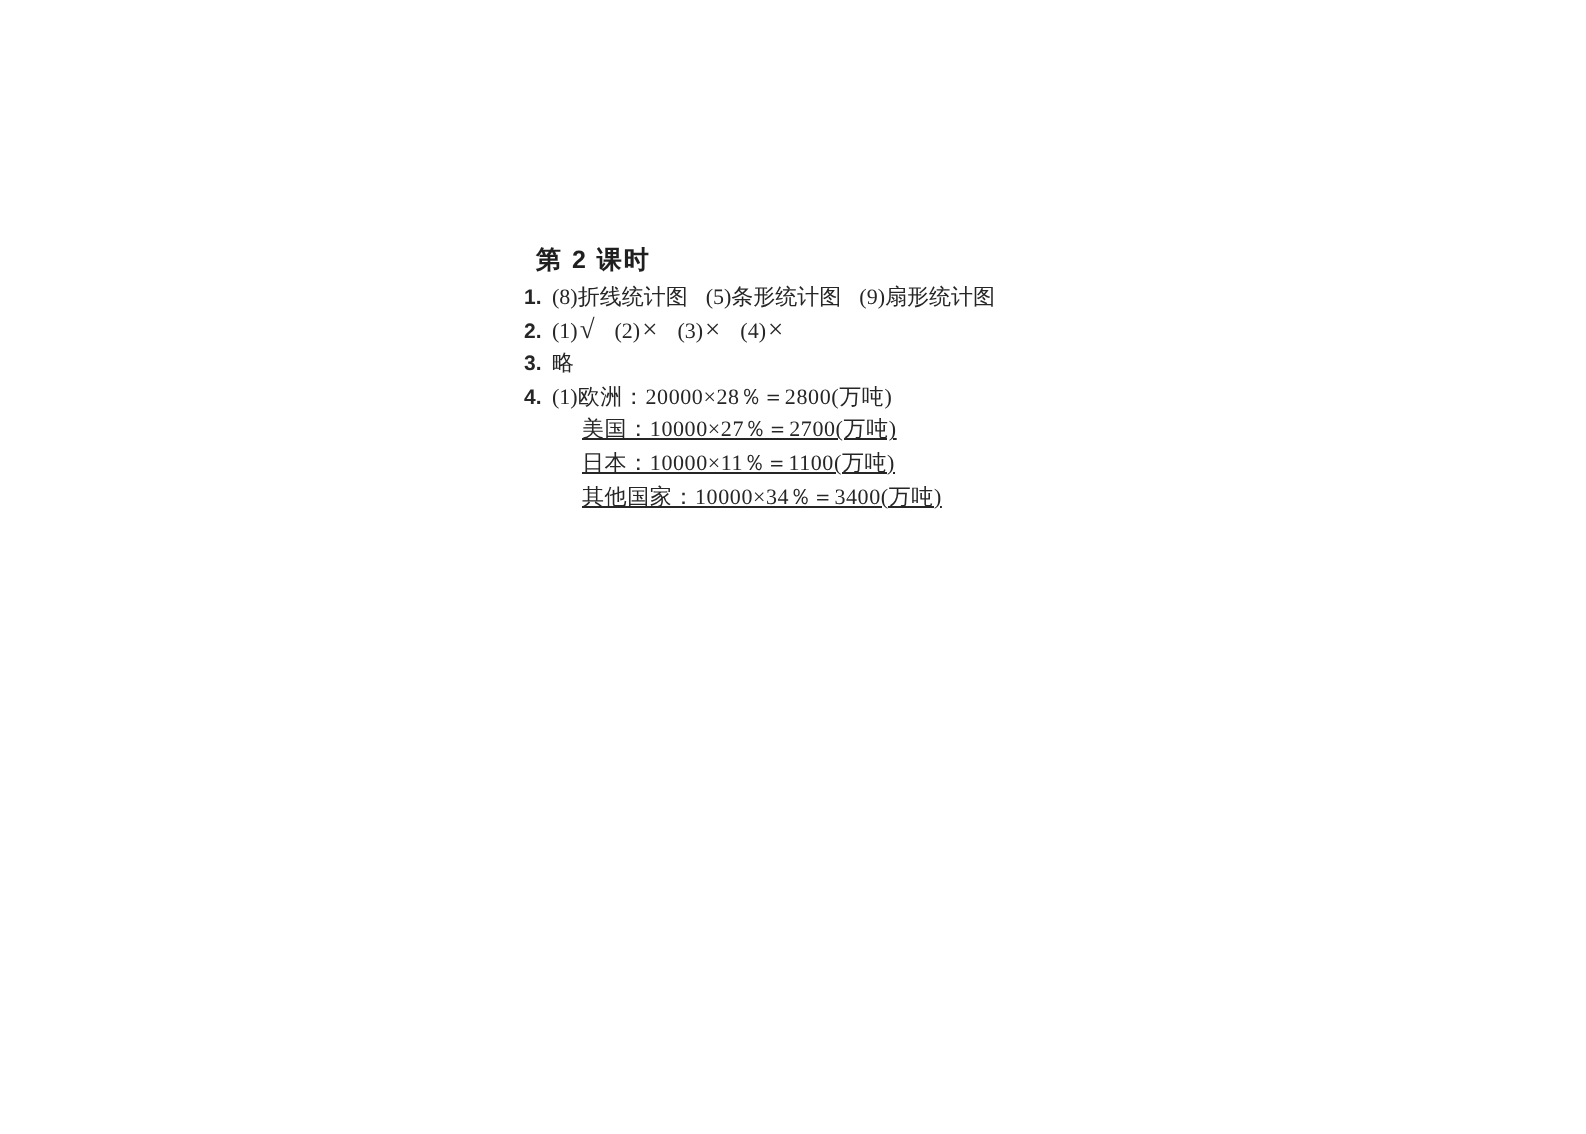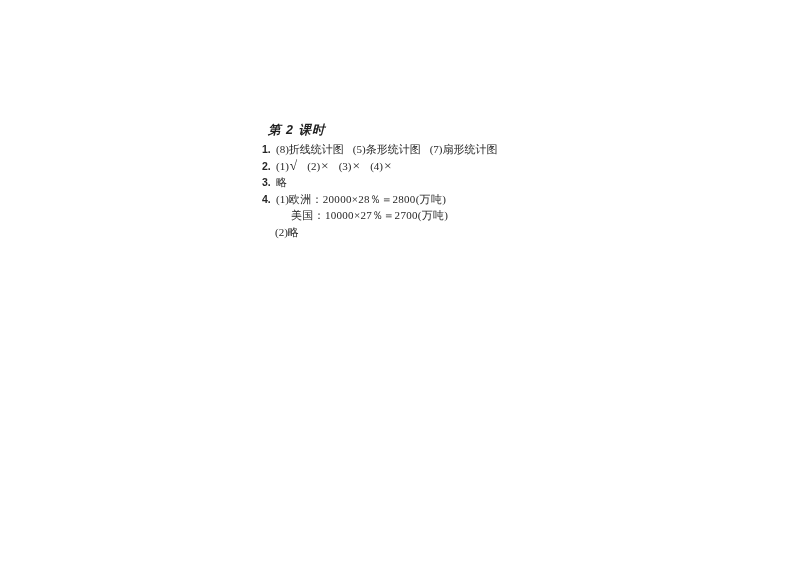--- a/index.html
+++ b/index.html
@@ -26,21 +26,20 @@
     width: 260px;
   }
   .heading {
     font-family: "Liberation Sans", "DejaVu Sans", sans-serif;
     font-weight: bold;
     font-size: 12.5px;
     letter-spacing: 1px;
     color: #1f1f1f;
     margin: 0 0 4px 6px;
     line-height: 14px;
-    font-style: italic;
   }
   .row {
     display: flex;
     align-items: baseline;
     height: 16.6px;
     line-height: 16.6px;
     font-size: 11px;
     white-space: nowrap;
   }
   .num {
@@ -54,36 +53,36 @@
   .seg:last-child { margin-right: 0; }
   .pair { margin-right: 10px; }
   .pair:last-child { margin-right: 0; }
   .mark {
     font-size: 13.5px;
     line-height: 1;
     margin-left: 1px;
     color: #2a2a2a;
   }
   .expr { letter-spacing: 0.3px; }
-  .sub-row { margin-left: 29px; }
+  .sub-row { margin-left: 29px; text-decoration: underline; }
   .part2-row { margin-left: 13px; }
 </style>
 </head>
 <body>
 
 <div class="page">
   <div class="answer-block">
 
     <h1 class="heading">第 2 课时</h1>
 
     <div class="row">
       <span class="num">1.</span>
       <span class="seg">(8)折线统计图</span>
       <span class="seg">(5)条形统计图</span>
-      <span class="seg">(7)扇形统计图</span>
+      <span class="seg">(9)扇形统计图</span>
     </div>
 
     <div class="row">
       <span class="num">2.</span>
       <span class="pair"><span>(1)</span><span class="mark">√</span></span>
       <span class="pair"><span>(2)</span><span class="mark">×</span></span>
       <span class="pair"><span>(3)</span><span class="mark">×</span></span>
       <span class="pair"><span>(4)</span><span class="mark">×</span></span>
     </div>
 
@@ -95,20 +94,23 @@
     <div class="row">
       <span class="num">4.</span>
       <span>(1)</span>
         <span class="expr">欧洲：20000×28％＝2800(万吨)</span>
     </div>
 
     <div class="row sub-row">
       <span class="expr">美国：10000×27％＝2700(万吨)</span>
     </div>
 
+    <div class="row sub-row">
+      <span class="expr">日本：10000×11％＝1100(万吨)</span>
+    </div>
 
+    <div class="row sub-row">
+      <span class="expr">其他国家：10000×34％＝3400(万吨)</span>
+    </div>
 
-    <div class="row part2-row">
-      <span>(2)略</span>
-    </div>
 
   </div>
 </div>
 
 </body></html>

